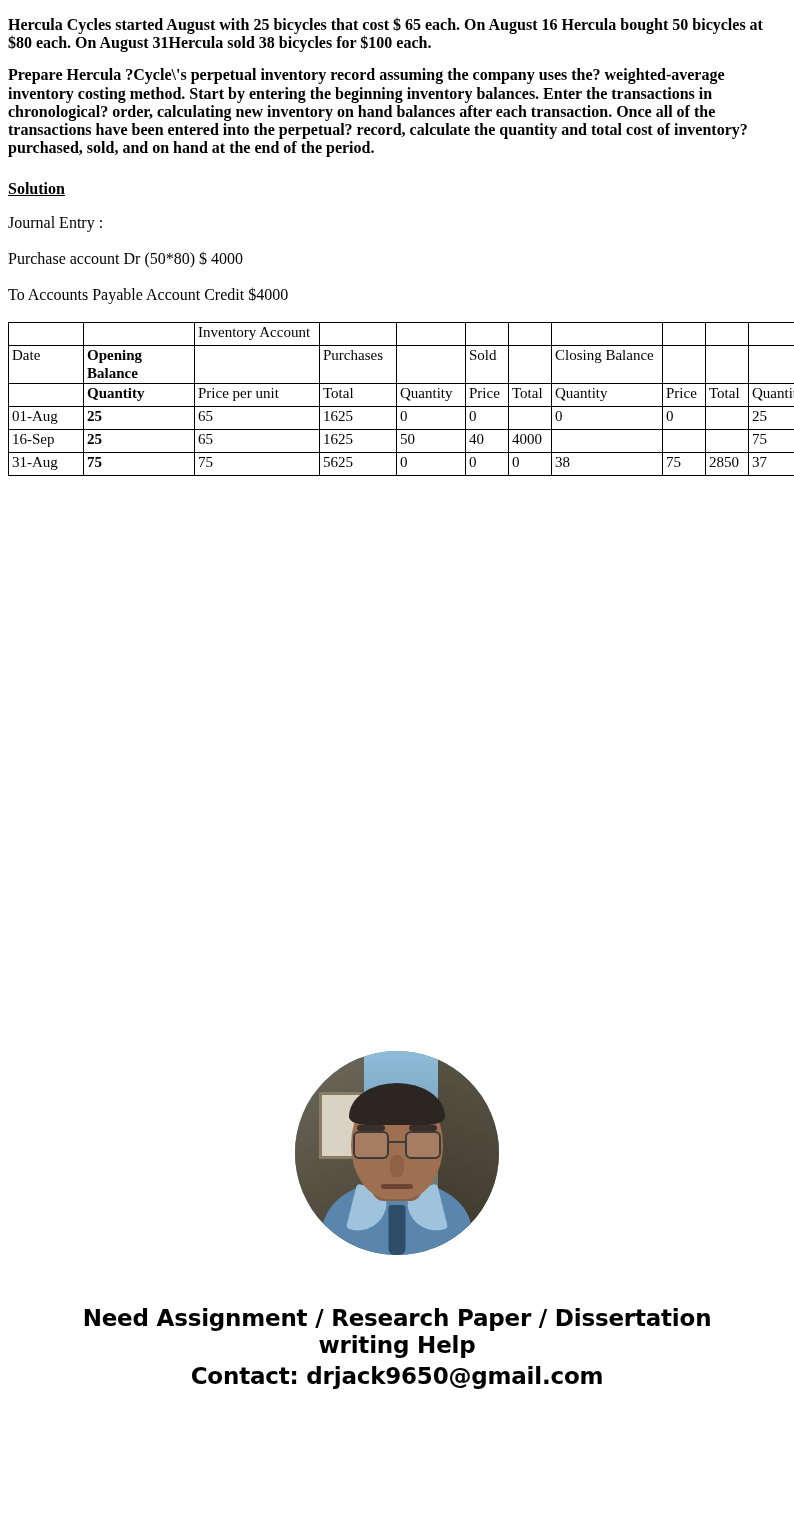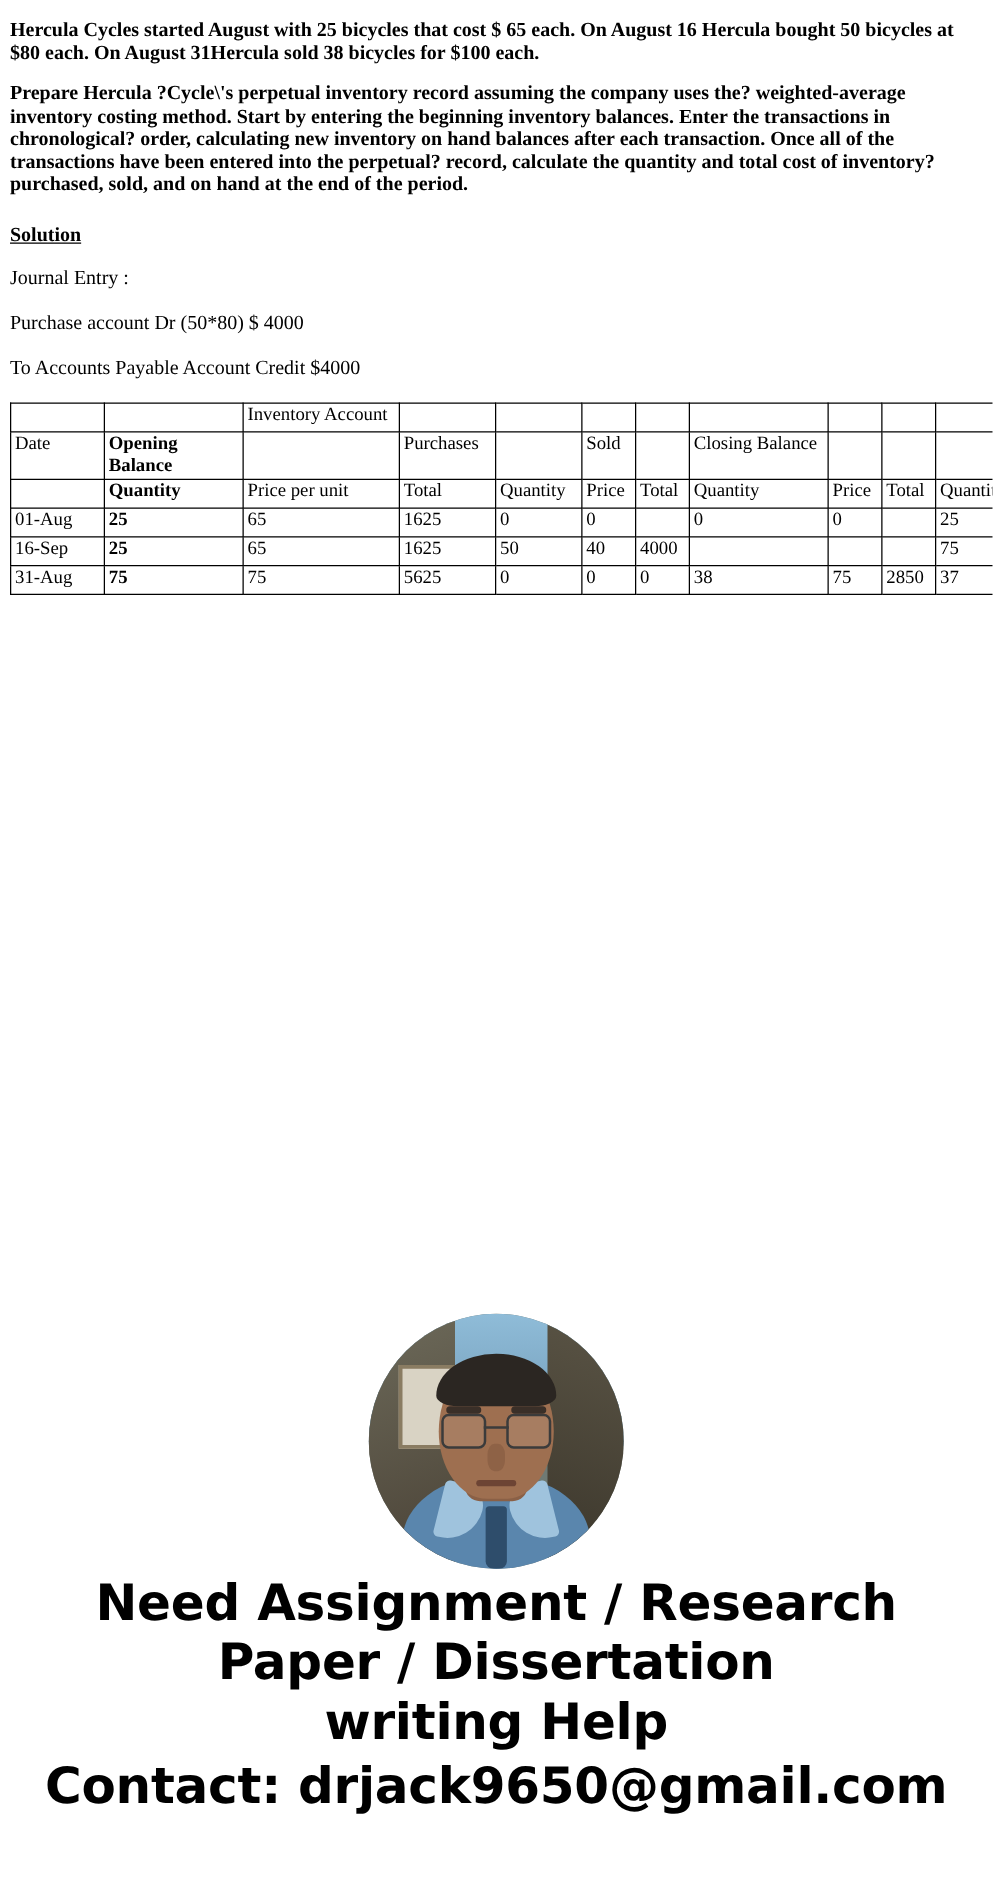--- a/index.html
+++ b/index.html
@@ -226,22 +226,23 @@
     transform: translateX(-50%);
     width: 32px;
     height: 5px;
     background: #6d4434;
     border-radius: 3px;
   }
   .cta {
     text-align: center;
     font-family: "DejaVu Sans", sans-serif;
     font-weight: bold;
-    font-size: 40px;
+    font-size: 23px;
     line-height: 1.18;
+    margin-top: 46px;
     letter-spacing: -0.2px;
   }
   .cta .l2 { display: block; }
   .cta .l3 { display: block; margin-top: 4px; }
   .pad-bottom { height: 30px; }
 </style>
 </head>
 <body>
 
 <div class="page">

